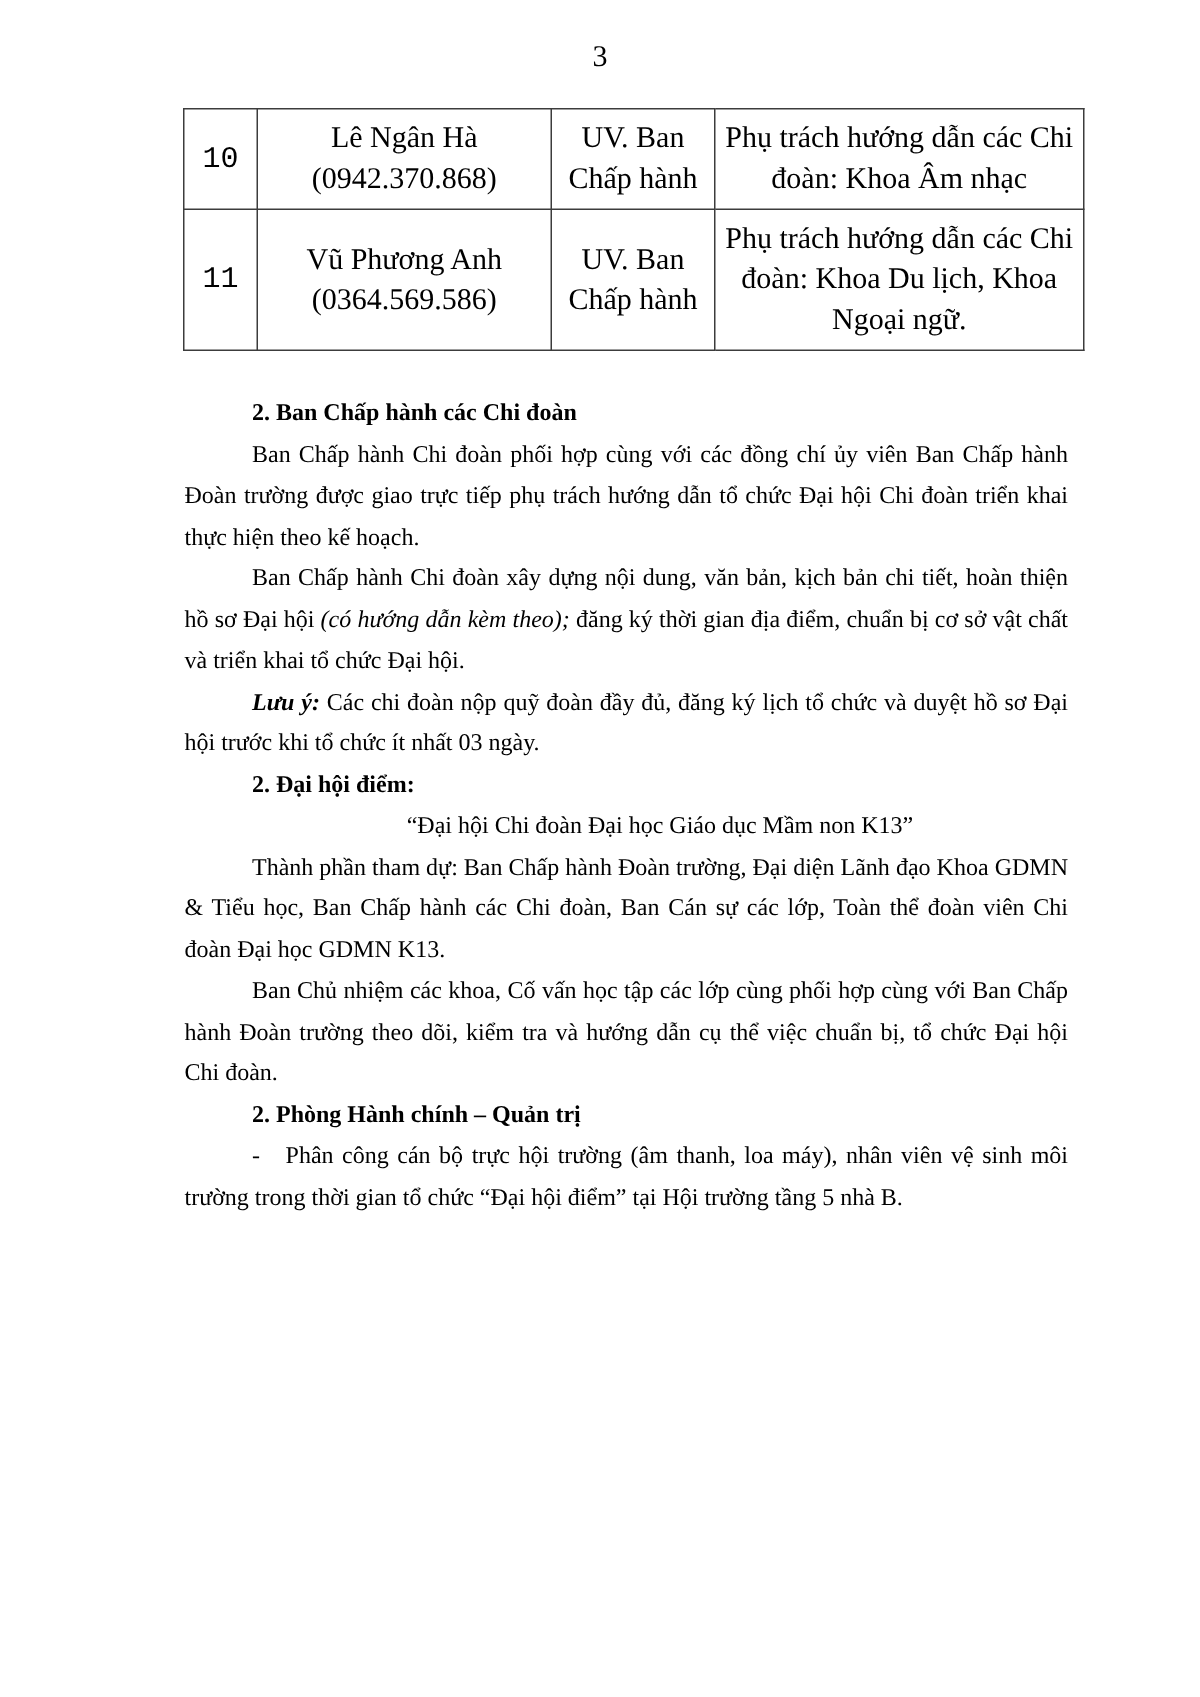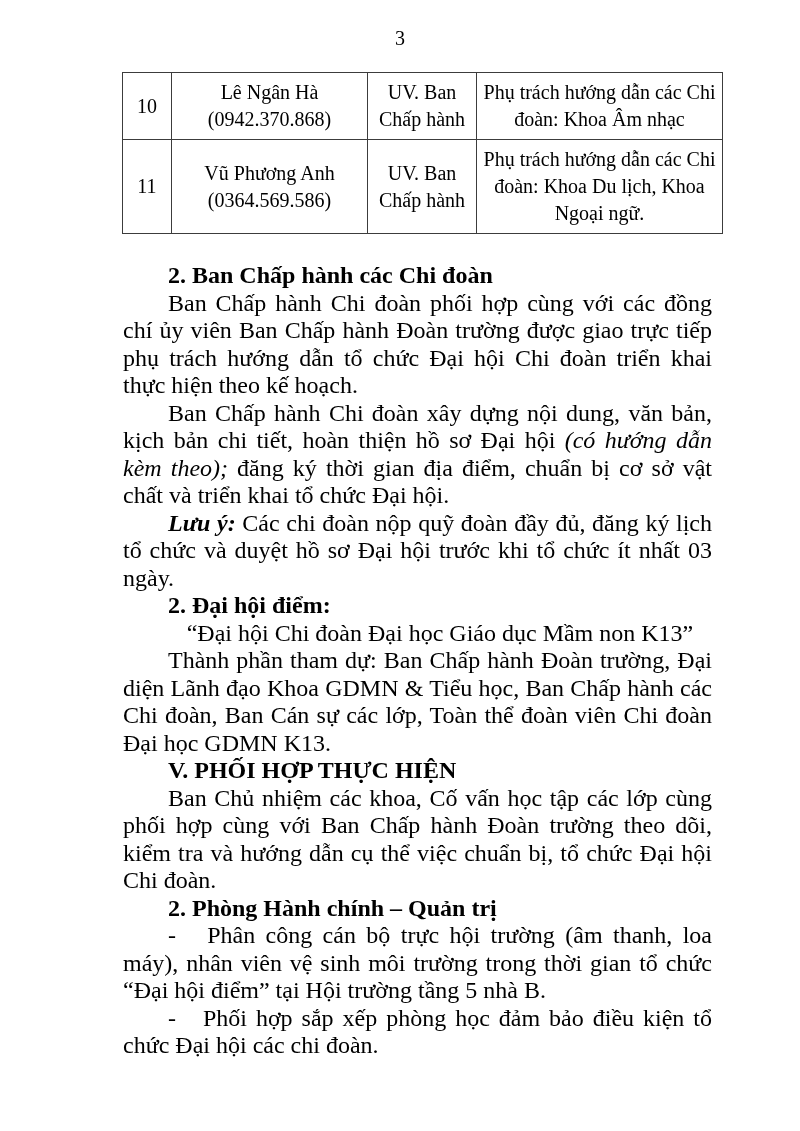--- a/index.html
+++ b/index.html
@@ -24,25 +24,25 @@
     font-size: 20px;
   }
   table.assign td {
     border: 1.5px solid #3c3c3c;
     padding: 6px 3px;
     line-height: 27px;
     text-align: center;
     vertical-align: middle;
     overflow: hidden;
   }
-  td.c-idx { vertical-align: top; }
+  td.c-idx { vertical-align: top; font-family: Liberation Mono, monospace; }
   .content {
     margin: 28px 0 0 123px;
     width: 589px;
-    font-size: 24px;
+    font-size: 16px;
     line-height: 27.5px;
   }
   .content p { margin: 0; text-indent: 45px; }
   .h { font-weight: bold; text-align: left; }
   .j { text-align: justify; }
   .l { text-align: center; }
   .note-label { font-weight: bold; font-style: italic; }
 </style>
 </head>
 <body>
@@ -81,20 +81,18 @@
   </table>
 
   <div class="content">
     <p class="h">2. Ban Chấp hành các Chi đoàn</p>
     <p class="j">Ban Chấp hành Chi đoàn phối hợp cùng với các đồng chí ủy viên Ban Chấp hành Đoàn trường được giao trực tiếp phụ trách hướng dẫn tổ chức Đại hội Chi đoàn triển khai thực hiện theo kế hoạch.</p>
     <p class="j"><span>Ban Chấp hành Chi đoàn xây dựng nội dung, văn bản, kịch bản chi tiết, hoàn thiện hồ sơ Đại hội </span><i>(có hướng dẫn kèm theo);</i><span> đăng ký thời gian địa điểm, chuẩn bị cơ sở vật chất và triển khai tổ chức Đại hội.</span></p>
     <p class="j"><span class="note-label">Lưu ý:</span><span> Các chi đoàn nộp quỹ đoàn đầy đủ, đăng ký lịch tổ chức và duyệt hồ sơ Đại hội trước khi tổ chức ít nhất 03 ngày.</span></p>
     <p class="h">2. Đại hội điểm:</p>
     <p class="l">“Đại hội Chi đoàn Đại học Giáo dục Mầm non K13”</p>
     <p class="j">Thành phần tham dự: Ban Chấp hành Đoàn trường, Đại diện Lãnh đạo Khoa GDMN &amp; Tiểu học, Ban Chấp hành các Chi đoàn, Ban Cán sự các lớp, Toàn thể đoàn viên Chi đoàn Đại học GDMN K13.</p>
-    <p class="h">V. PHỐI HỢP THỰC HIỆN</p>
     <p class="j">Ban Chủ nhiệm các khoa, Cố vấn học tập các lớp cùng phối hợp cùng với Ban Chấp hành Đoàn trường theo dõi, kiểm tra và hướng dẫn cụ thể việc chuẩn bị, tổ chức Đại hội Chi đoàn.</p>
     <p class="h">2. Phòng Hành chính – Quản trị</p>
     <p class="j">-&nbsp;&nbsp; Phân công cán bộ trực hội trường (âm thanh, loa máy), nhân viên vệ sinh môi trường trong thời gian tổ chức “Đại hội điểm” tại Hội trường tầng 5 nhà B.</p>
-    <p class="j">-&nbsp;&nbsp; Phối hợp sắp xếp phòng học đảm bảo điều kiện tổ chức Đại hội các chi đoàn.</p>
   </div>
 
 </div>
 
 </body></html>

